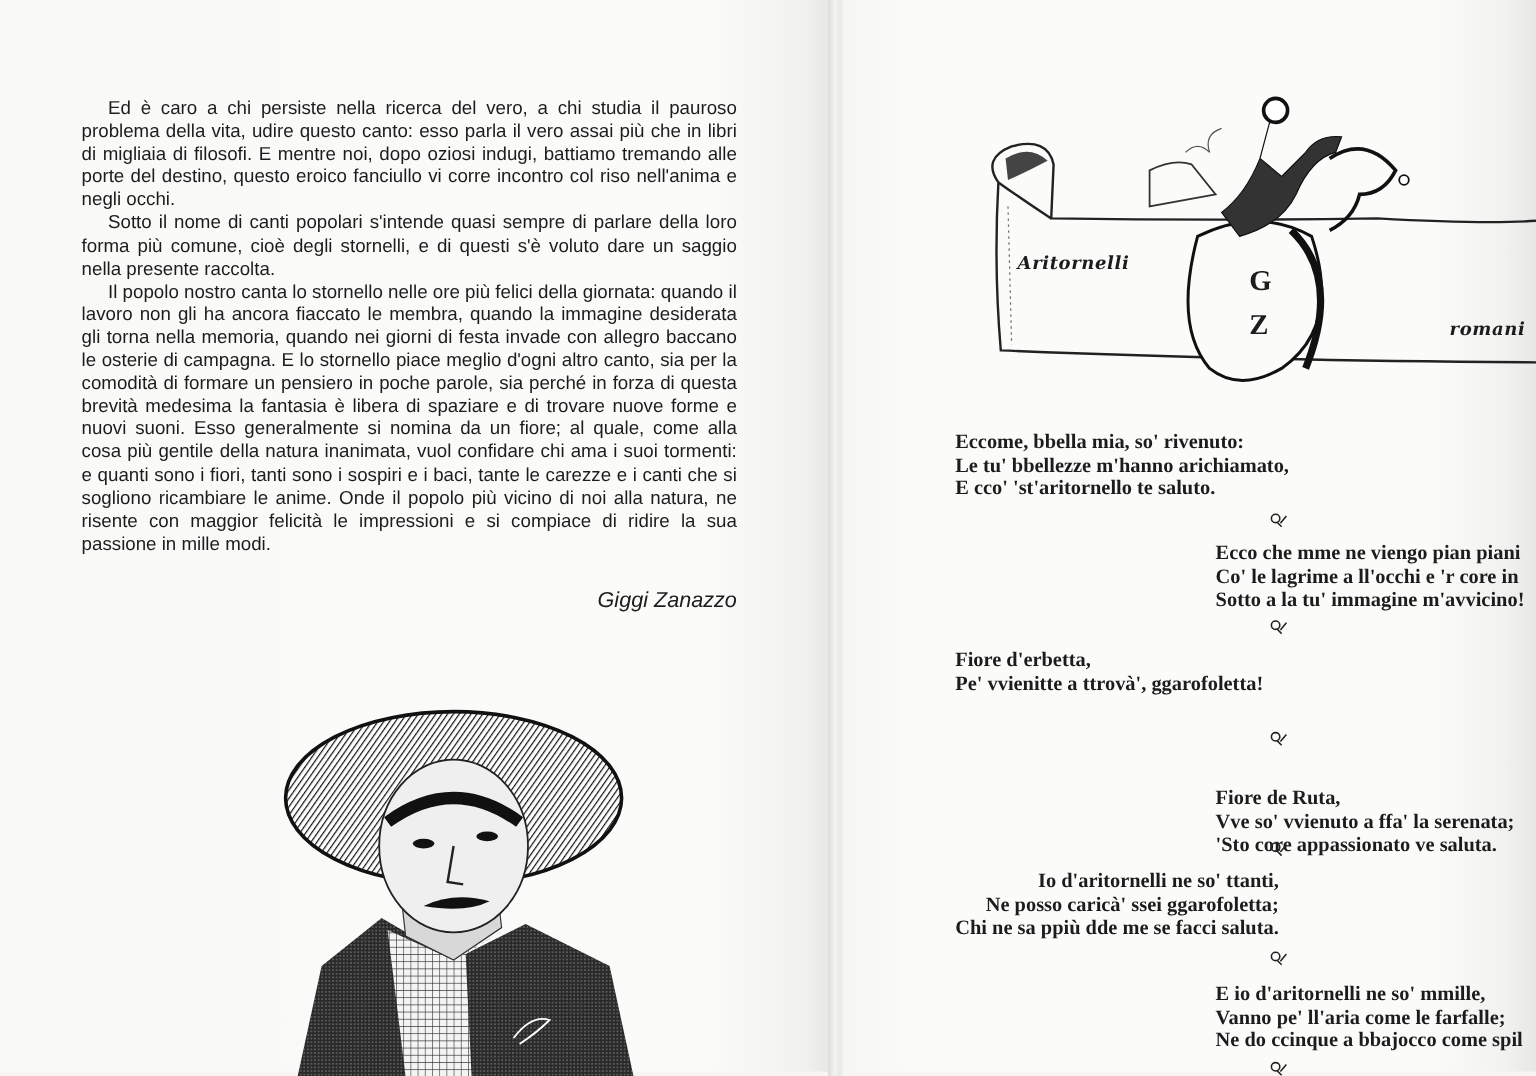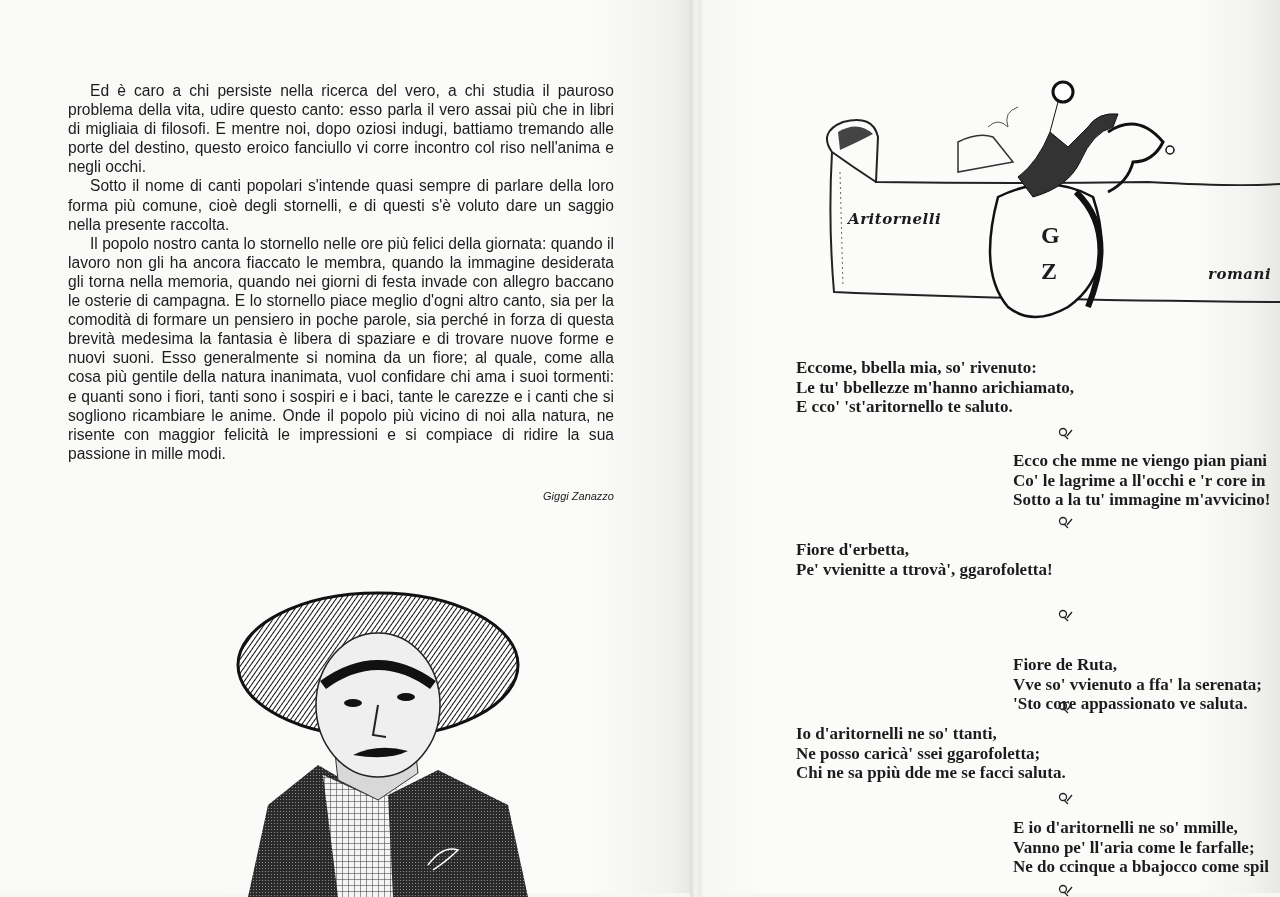--- a/index.html
+++ b/index.html
@@ -10,21 +10,21 @@
       color: #1c1c1c;
     }
     .page { position: absolute; top: 0; height: 893px; }
     .page-left { left: 0; width: 692px; background: linear-gradient(to right, #f9f9f8 0%, #fbfbfa 85%, #f1f1f0 97%, #e6e6e5 100%); }
     .gutter { position: absolute; left: 690px; top: 0; width: 14px; height: 897px;
       background: linear-gradient(to right, #dcdcdb, #f3f3f2 40%, #e9e9e8 70%, #f7f7f6); }
     .page-right { left: 704px; width: 576px; background: linear-gradient(to right, #f6f6f5 0%, #fbfbfa 10%, #fbfbfa 85%, #f2f2f1 95%, #e8e8e7 100%); }
 
     .prose { position: absolute; left: 68px; top: 81px; width: 546px; font-size: 15.6px; line-height: 19.1px; text-align: justify; }
     .prose p { margin: 0; text-indent: 22px; }
-    .signature { position: absolute; right: 78px; top: 490px; font-style: italic; font-size: 11px; }
+    .signature { position: absolute; right: 78px; top: 490px; font-style: italic; font-size: 18px; }
 
     .portrait { position: absolute; left: 228px; top: 585px; width: 310px; height: 312px; }
 
     .banner { position: absolute; left: 818px; top: 72px; width: 462px; height: 250px; }
     .banner-left-word { position: absolute; left: 848px; top: 210px; font-family: "DejaVu Serif", serif; font-style: italic; font-weight: bold; font-size: 15px; letter-spacing: 0.5px; }
     .banner-right-word { position: absolute; left: 1184px; top: 265px; font-family: "DejaVu Serif", serif; font-style: italic; font-weight: bold; font-size: 15px; letter-spacing: 0.5px; margin-left: 24px; }
     .mono-g, .mono-z { position: absolute; font-family: "Liberation Serif", serif; font-weight: bold; font-size: 24px; }
     .mono-g { left: 1041px; top: 222px; }
     .mono-z { left: 1041px; top: 258px; }
 
@@ -136,21 +136,21 @@
 <div class="stanza" style="left:1013px; top:655px;">
   <div>Fiore de Ruta,</div>
   <div>Vve so' vvienuto a ffa' la serenata;</div>
   <div>'Sto core appassionato ve saluta.</div>
 </div>
 <svg class="ornament" style="left:1058px; top:701px;" viewBox="0 0 16 14">
     <circle cx="5" cy="5" r="3.5" fill="none" stroke="#222" stroke-width="1.3"></circle>
     <path d="M6 8 L10 12 M9 9 L14 3" stroke="#222" stroke-width="1.3" fill="none"></path>
   </svg>
 
-<div class="stanza" style="left:796px; top:724px;">
+<div class="stanza" style="left:796px; top:724px;text-align:right;">
   <div>Io d'aritornelli ne so' ttanti,</div>
   <div>Ne posso caricà' ssei ggarofoletta;</div>
   <div>Chi ne sa ppiù dde me se facci saluta.</div>
 </div>
 <svg class="ornament" style="left:1058px; top:792px;" viewBox="0 0 16 14">
     <circle cx="5" cy="5" r="3.5" fill="none" stroke="#222" stroke-width="1.3"></circle>
     <path d="M6 8 L10 12 M9 9 L14 3" stroke="#222" stroke-width="1.3" fill="none"></path>
   </svg>
 
 <div class="stanza" style="left:1013px; top:818px;">

